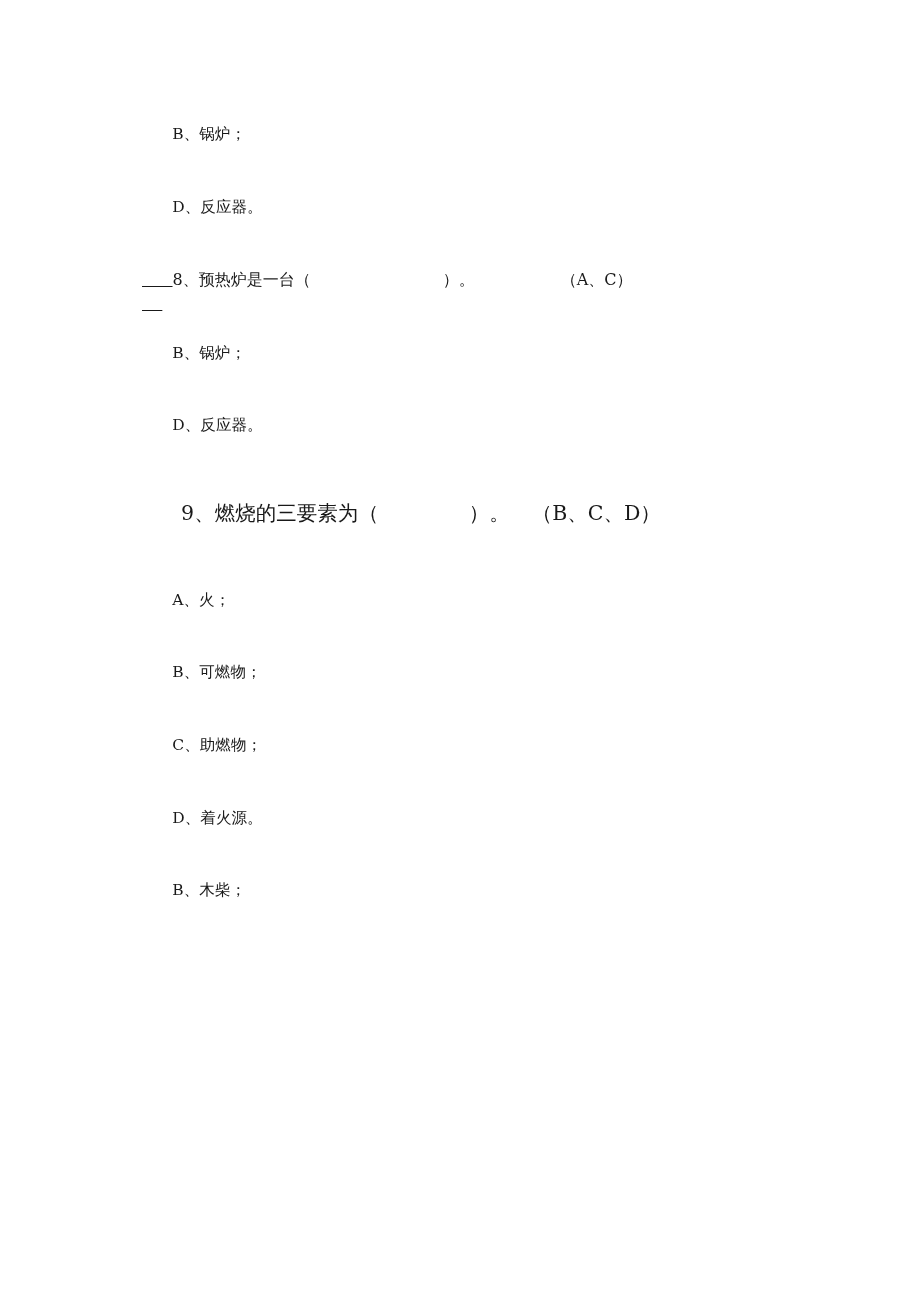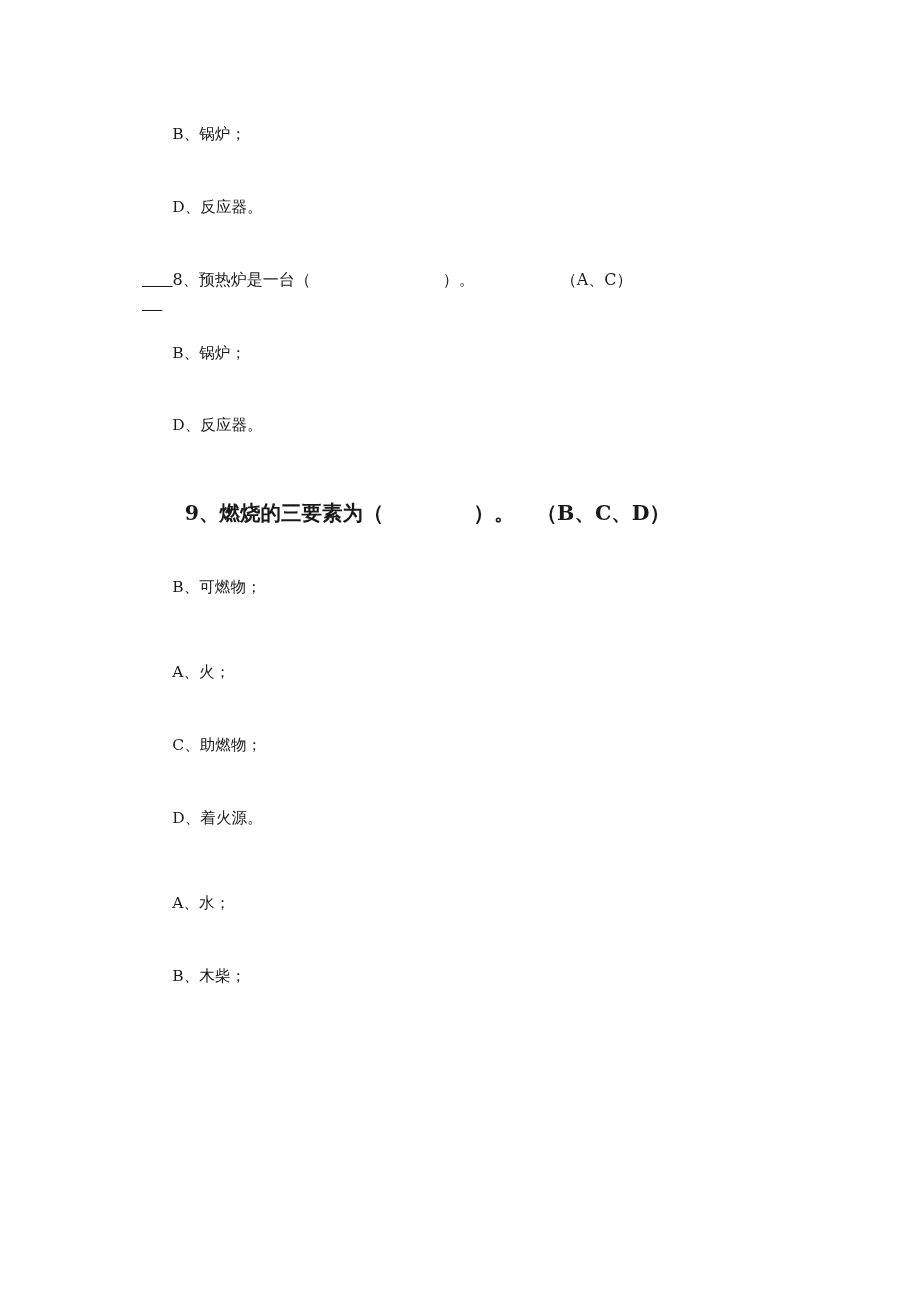--- a/index.html
+++ b/index.html
@@ -48,21 +48,21 @@
     line-height: 24.4px;
     text-decoration: underline;
   }
   
   .q-large {
     font-size: 20.5px;
     line-height: 25px;
   }
 
   
-  .gap-before-q { margin-top: 14px; font-weight: bold; }
+  .gap-before-q { margin-top: 14px; }
   .gap-after-q  { margin-top: 13px; }
 
   
   .run { display: inline-block; }
   .stem { display: inline-block; }
   .blank { display: inline-block; }
   .key { display: inline-block; }
 </style>
 </head>
 <body>
@@ -83,34 +83,31 @@
     <div class="line opt">
       <span class="run">B、</span><span class="run">锅炉；</span>
     </div>
     <div class="line opt">
       <span class="run">D、</span><span class="run">反应器。</span>
     </div>
 
     <div class="line q-large gap-before-q">
       <span class="run">9、</span><span class="stem">燃烧的三要素为（</span><span class="blank" style="width:90px"></span><span class="run">）。</span><span class="blank" style="width:22px"></span><span class="key">（B、C、D）</span>
     </div>
+    <div class="line opt gap-after-q">
+      <span class="run">A、</span><span class="run">火；</span>
+    </div>
     <div class="line opt">
       <span class="run">B、</span><span class="run">可燃物；</span>
-    </div>
-    <div class="line opt gap-after-q">
-      <span class="run">A、</span><span class="run">火；</span>
     </div>
     <div class="line opt">
       <span class="run">C、</span><span class="run">助燃物；</span>
     </div>
     <div class="line opt">
       <span class="run">D、</span><span class="run">着火源。</span>
     </div>
 
-    <div class="line opt gap-after-q">
-      <span class="run">A、</span><span class="run">水；</span>
-    </div>
     <div class="line opt">
       <span class="run">B、</span><span class="run">木柴；</span>
     </div>
 
   </div>
 </div>
 
 </body></html>

